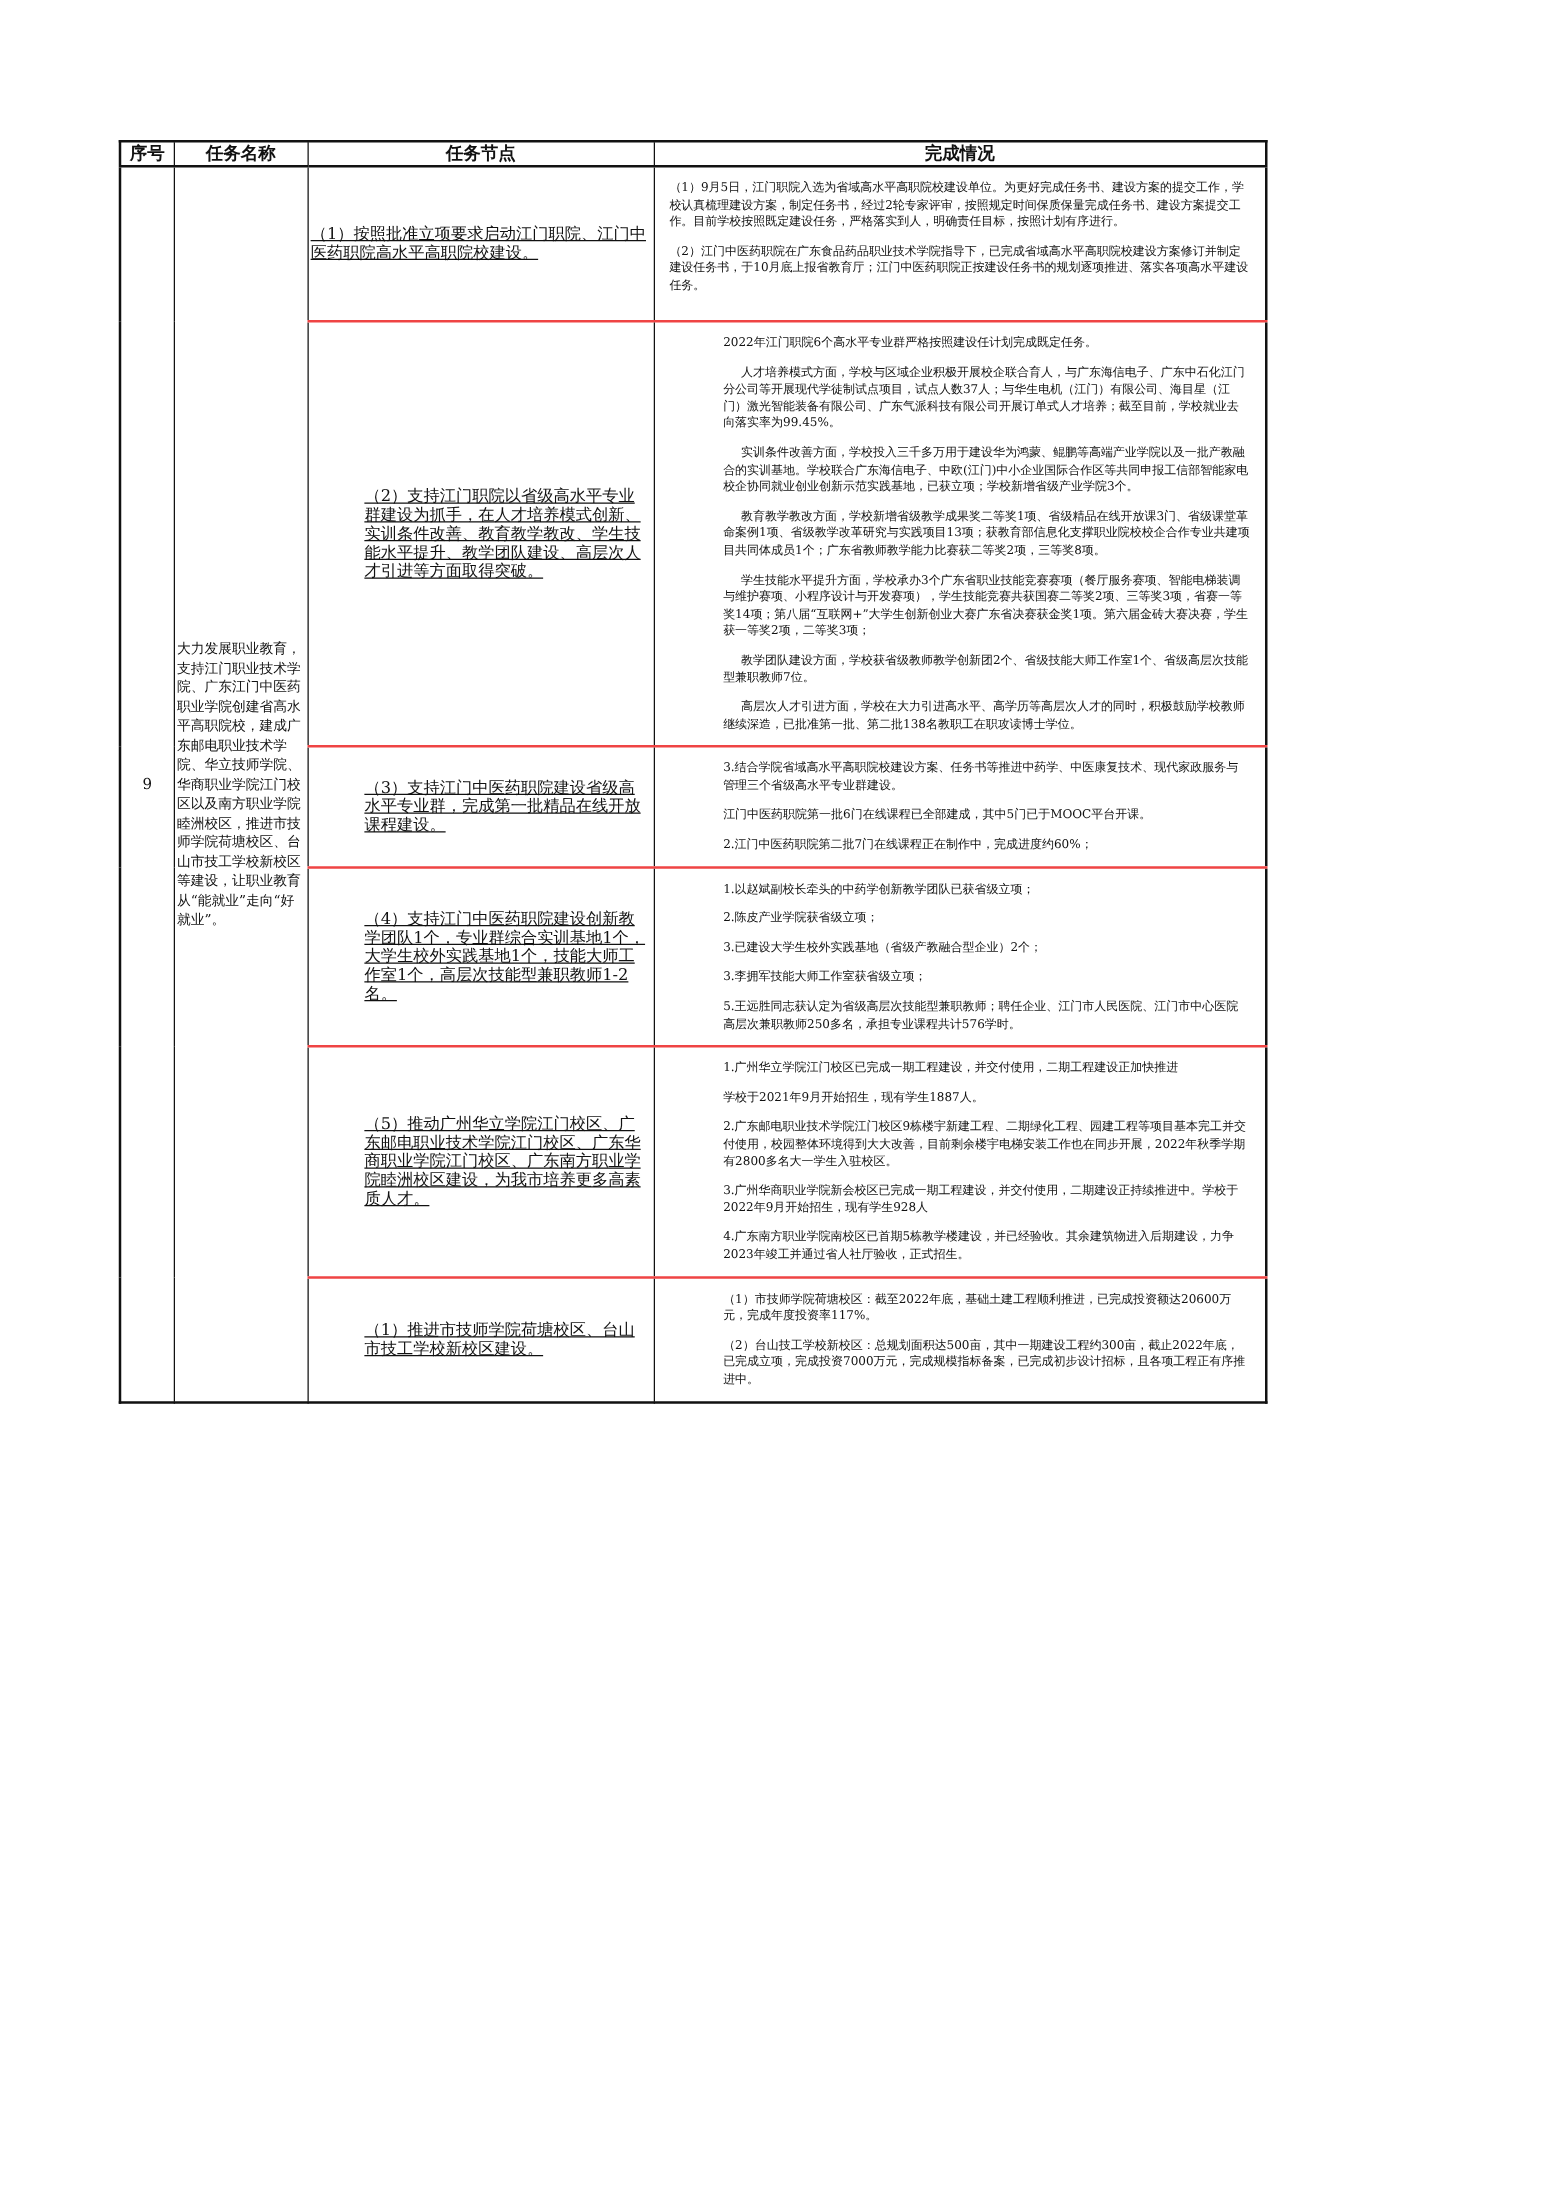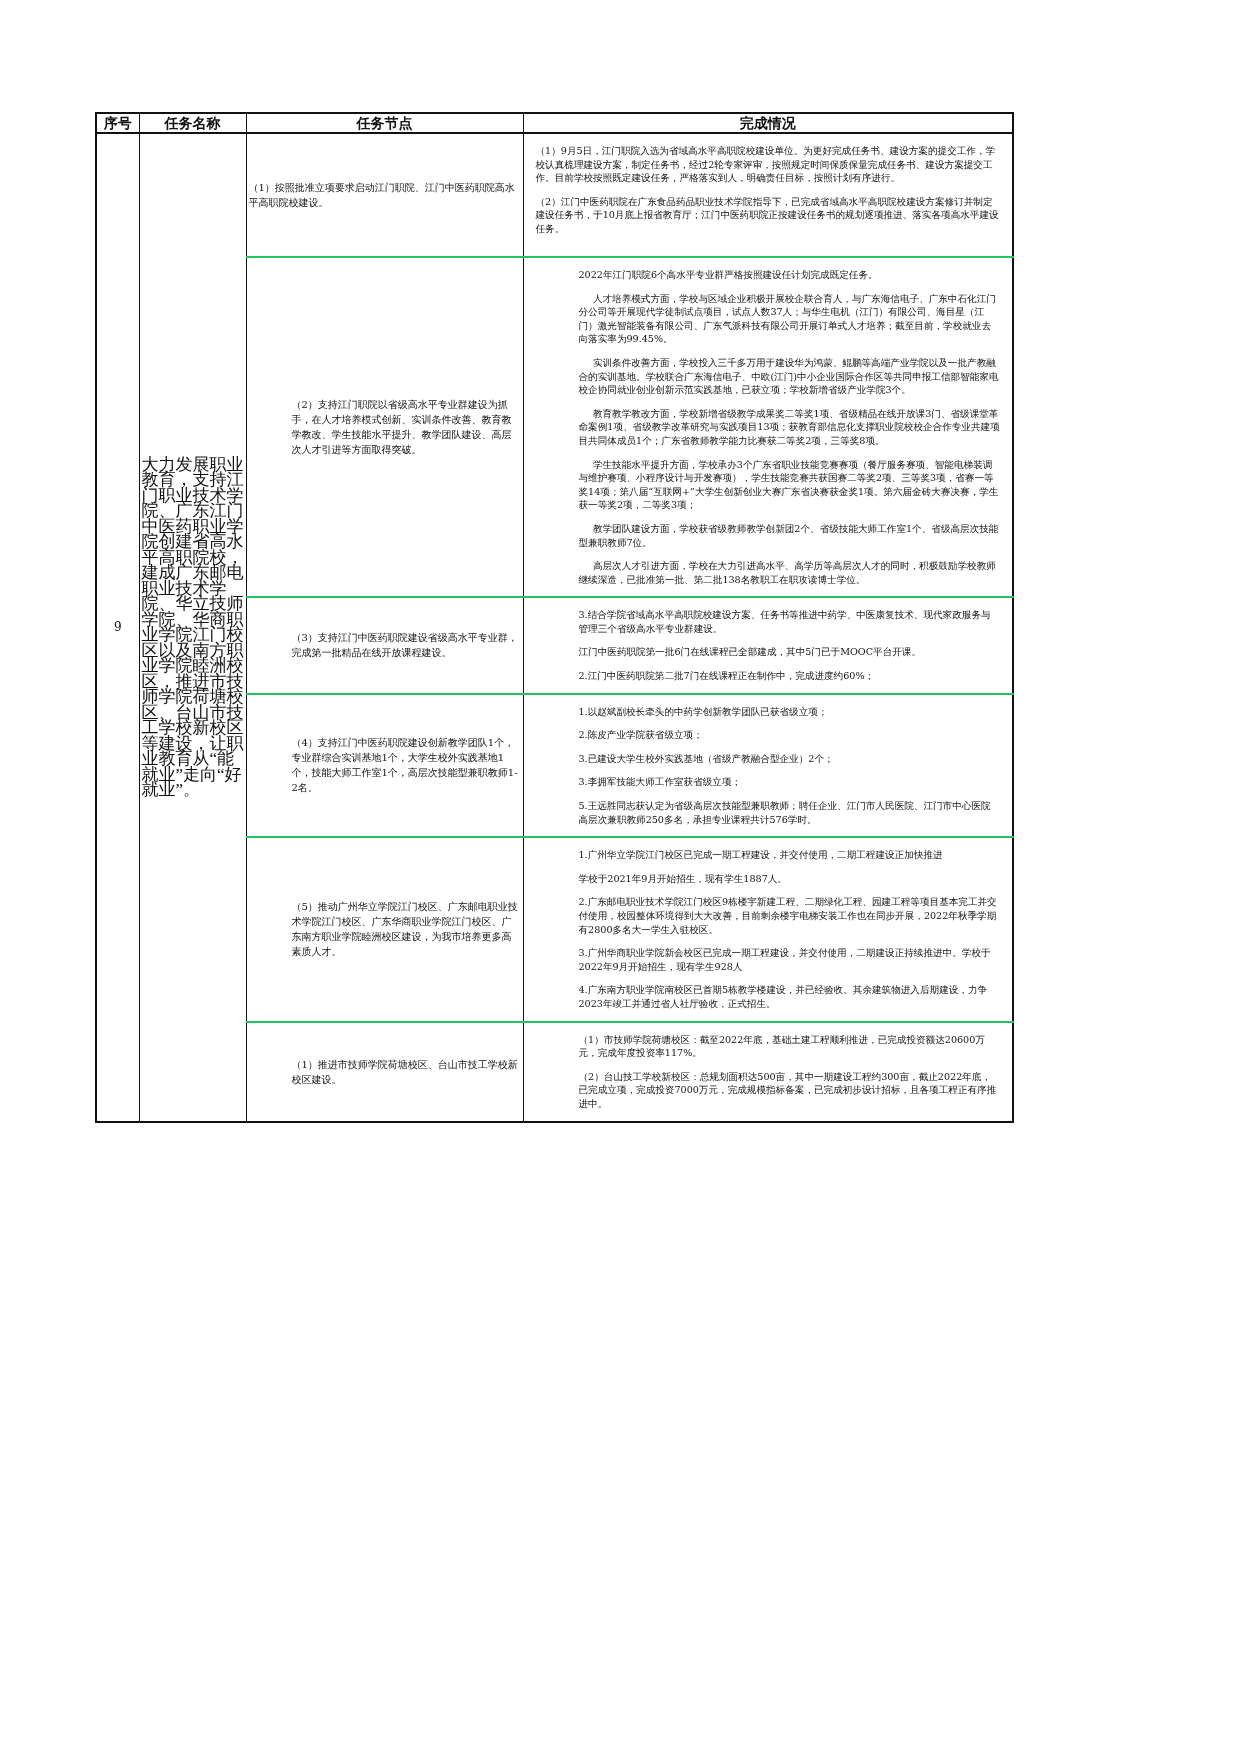--- a/index.html
+++ b/index.html
@@ -10,24 +10,24 @@
     border: 2px solid #111;
   }
   table.doc th, table.doc td { border: 1px solid #111; padding: 0 2px; }
   table.doc th {
     font-family: "DejaVu Sans", "Liberation Sans", sans-serif;
     font-weight: bold; font-size: 14px; height: 18px; line-height: 17px;
     text-align: center; border-bottom: 2px solid #111;
   }
   col.c1 { width: 43px; } col.c2 { width: 107px; } col.c3 { width: 277px; } col.c4 { width: 490px; }
   td.seq { text-align: center; vertical-align: middle; font-size: 12px; }
-  td.name { vertical-align: middle; font-size: 17px; line-height: 15.5px; padding: 0 4px; font-family: Liberation Serif, serif; }
-  td.node { vertical-align: middle; font-size: 10px; line-height: 15px; padding: 0 4px; border-right: 2px solid #111; }
+  td.name { vertical-align: middle; font-size: 11px; line-height: 15.5px; padding: 0 4px; }
+  td.node { vertical-align: middle; font-size: 13px; line-height: 15px; padding: 0 4px; border-right: 2px solid #111; text-decoration: underline; }
   td.result { vertical-align: top; font-size: 9.6px; line-height: 13.6px; padding: 0 3px; }
-  tr.row-sep td.node, tr.row-sep td.result { border-top: 2px solid #22c55e; padding-left: 45px; }
+  tr.row-sep td.node, tr.row-sep td.result { border-top: 2px solid #ef4444; padding-left: 45px; }
   .result p { margin: 10px; }
   .result p.indent { text-indent: 1.5em; }
 </style>
 </head>
 <body>
 
 <table class="doc">
   <colgroup>
       <col class="c1">
       <col class="c2">

